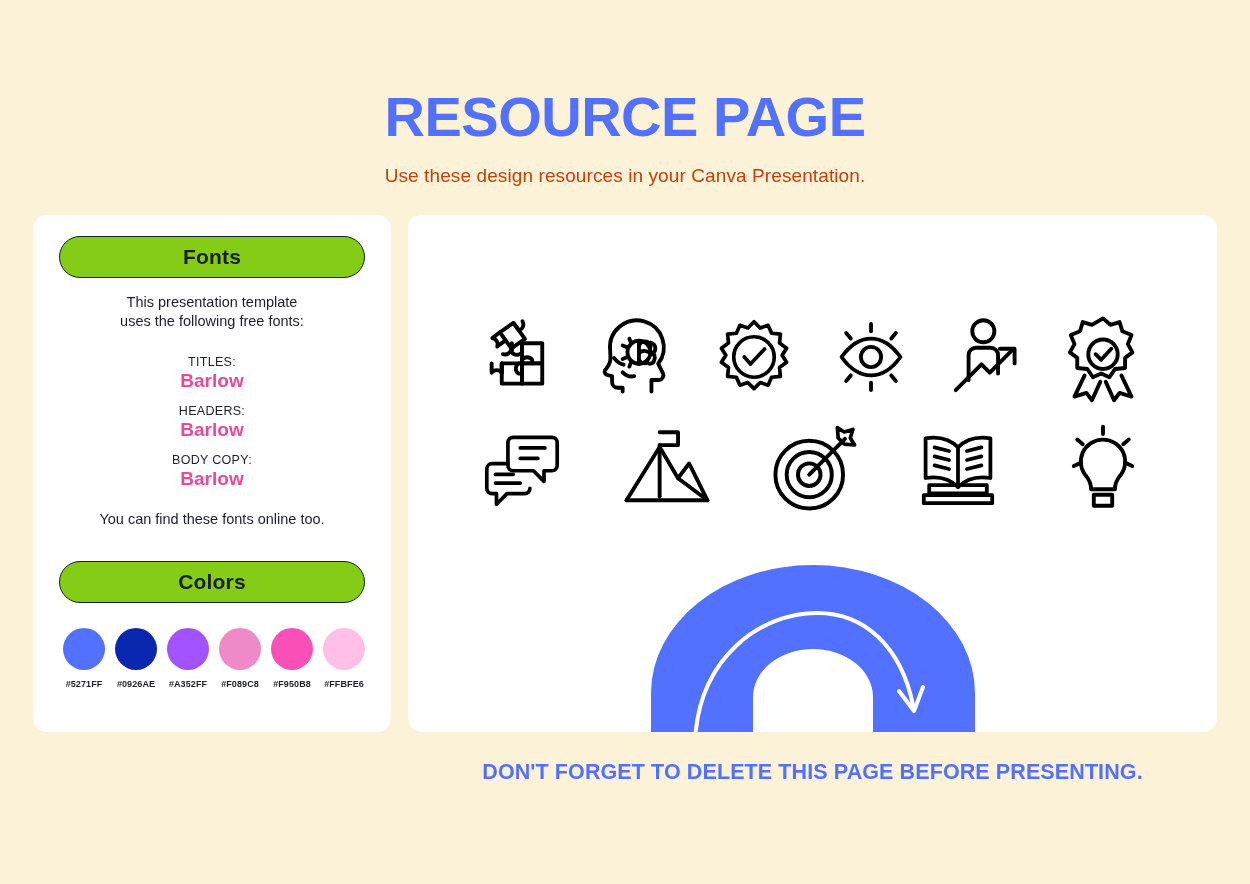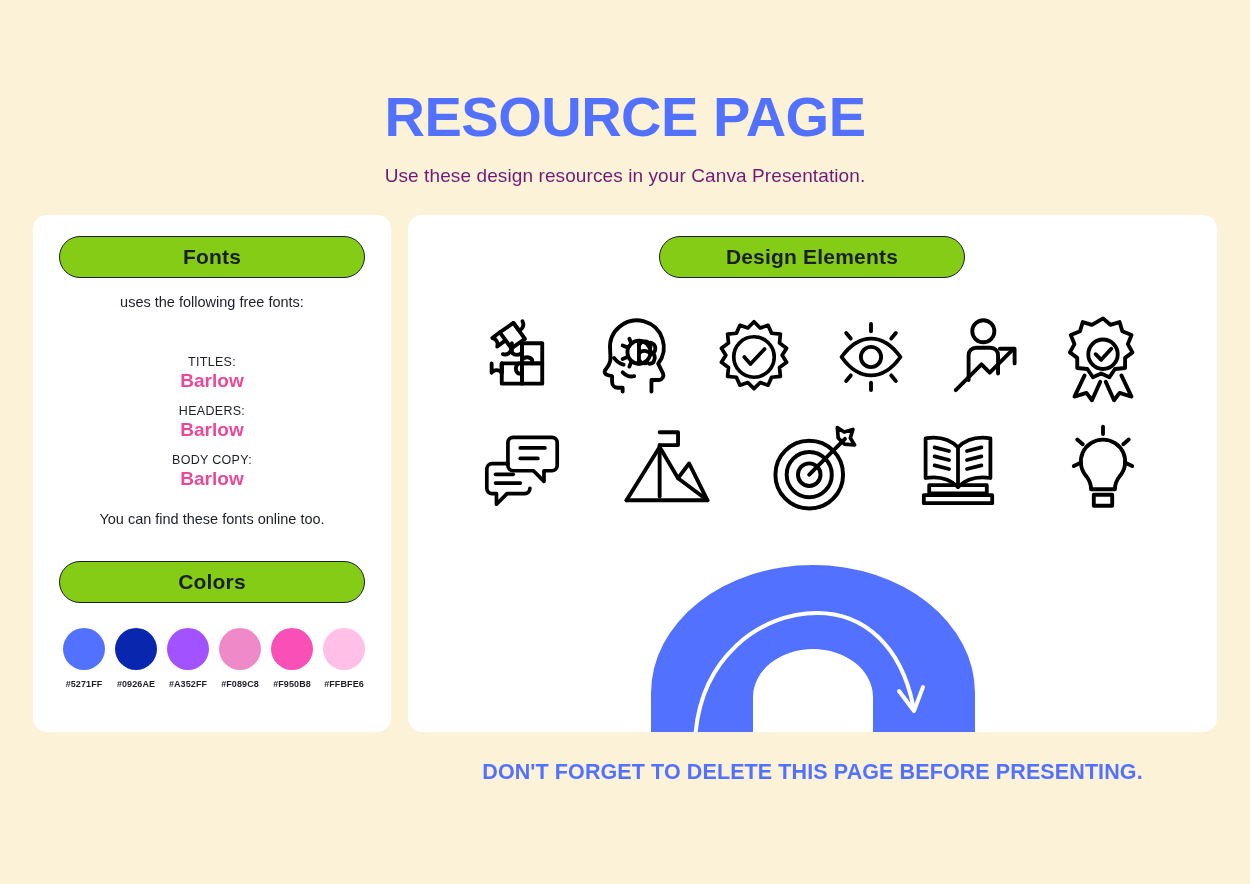--- a/index.html
+++ b/index.html
@@ -178,30 +178,31 @@
     letter-spacing: 0.1px;
   }
 </style>
 </head>
 <body style="background: rgb(252, 242, 216);">
 
 <div class="page">
 
   <div class="header">
     <div class="page-title" style="color: rgb(82, 113, 255);">RESOURCE PAGE</div>
-    <div class="page-subtitle" style="color: #701a75;">Use these design resources in your Canva Presentation.</div>
+    <div class="page-subtitle" style="color: #c2410c;">Use these design resources in your Canva Presentation.</div>
   </div>
 
   <div class="card card-left" style="background: rgb(255, 255, 255);">
 
     <div class="pill pill-fonts">
       <span class="pill-label">Fonts</span>
     </div>
 
     <div class="fonts-intro">
+      <div>This presentation template</div>
       <div>uses the following free fonts:</div>
     </div>
 
     <div class="font-rows">
       <div class="font-row">
         <div class="font-role">TITLES:</div>
         <div class="font-name">Barlow</div>
       </div>
       <div class="font-row">
         <div class="font-role">HEADERS:</div>
@@ -243,23 +244,20 @@
       <div class="swatch-cell">
         <div class="swatch-dot" style="background: rgb(255, 191, 230);"></div>
         <div class="swatch-hex">#FFBFE6</div>
       </div>
     </div>
 
   </div>
 
   <div class="card card-right" style="background: rgb(255, 255, 255);">
 
-    <div class="pill pill-design">
-      <span class="pill-label">Design Elements</span>
-    </div>
 
     <div class="icon-grid">
 
       <div class="icon-row">
 
         <div class="icon-cell">
           <svg width="92" height="92" viewBox="0 0 100 100" fill="none" stroke="#000" stroke-width="4.2" stroke-linejoin="round" stroke-linecap="round">
             <path d="M50 35 H72 a0 0 0 0 1 0 0 V57 H50 Z"></path>
             <path d="M50 57 H28 V79 H50 Z"></path>
             <path d="M50 57 H72 V79 H50 Z"></path>

